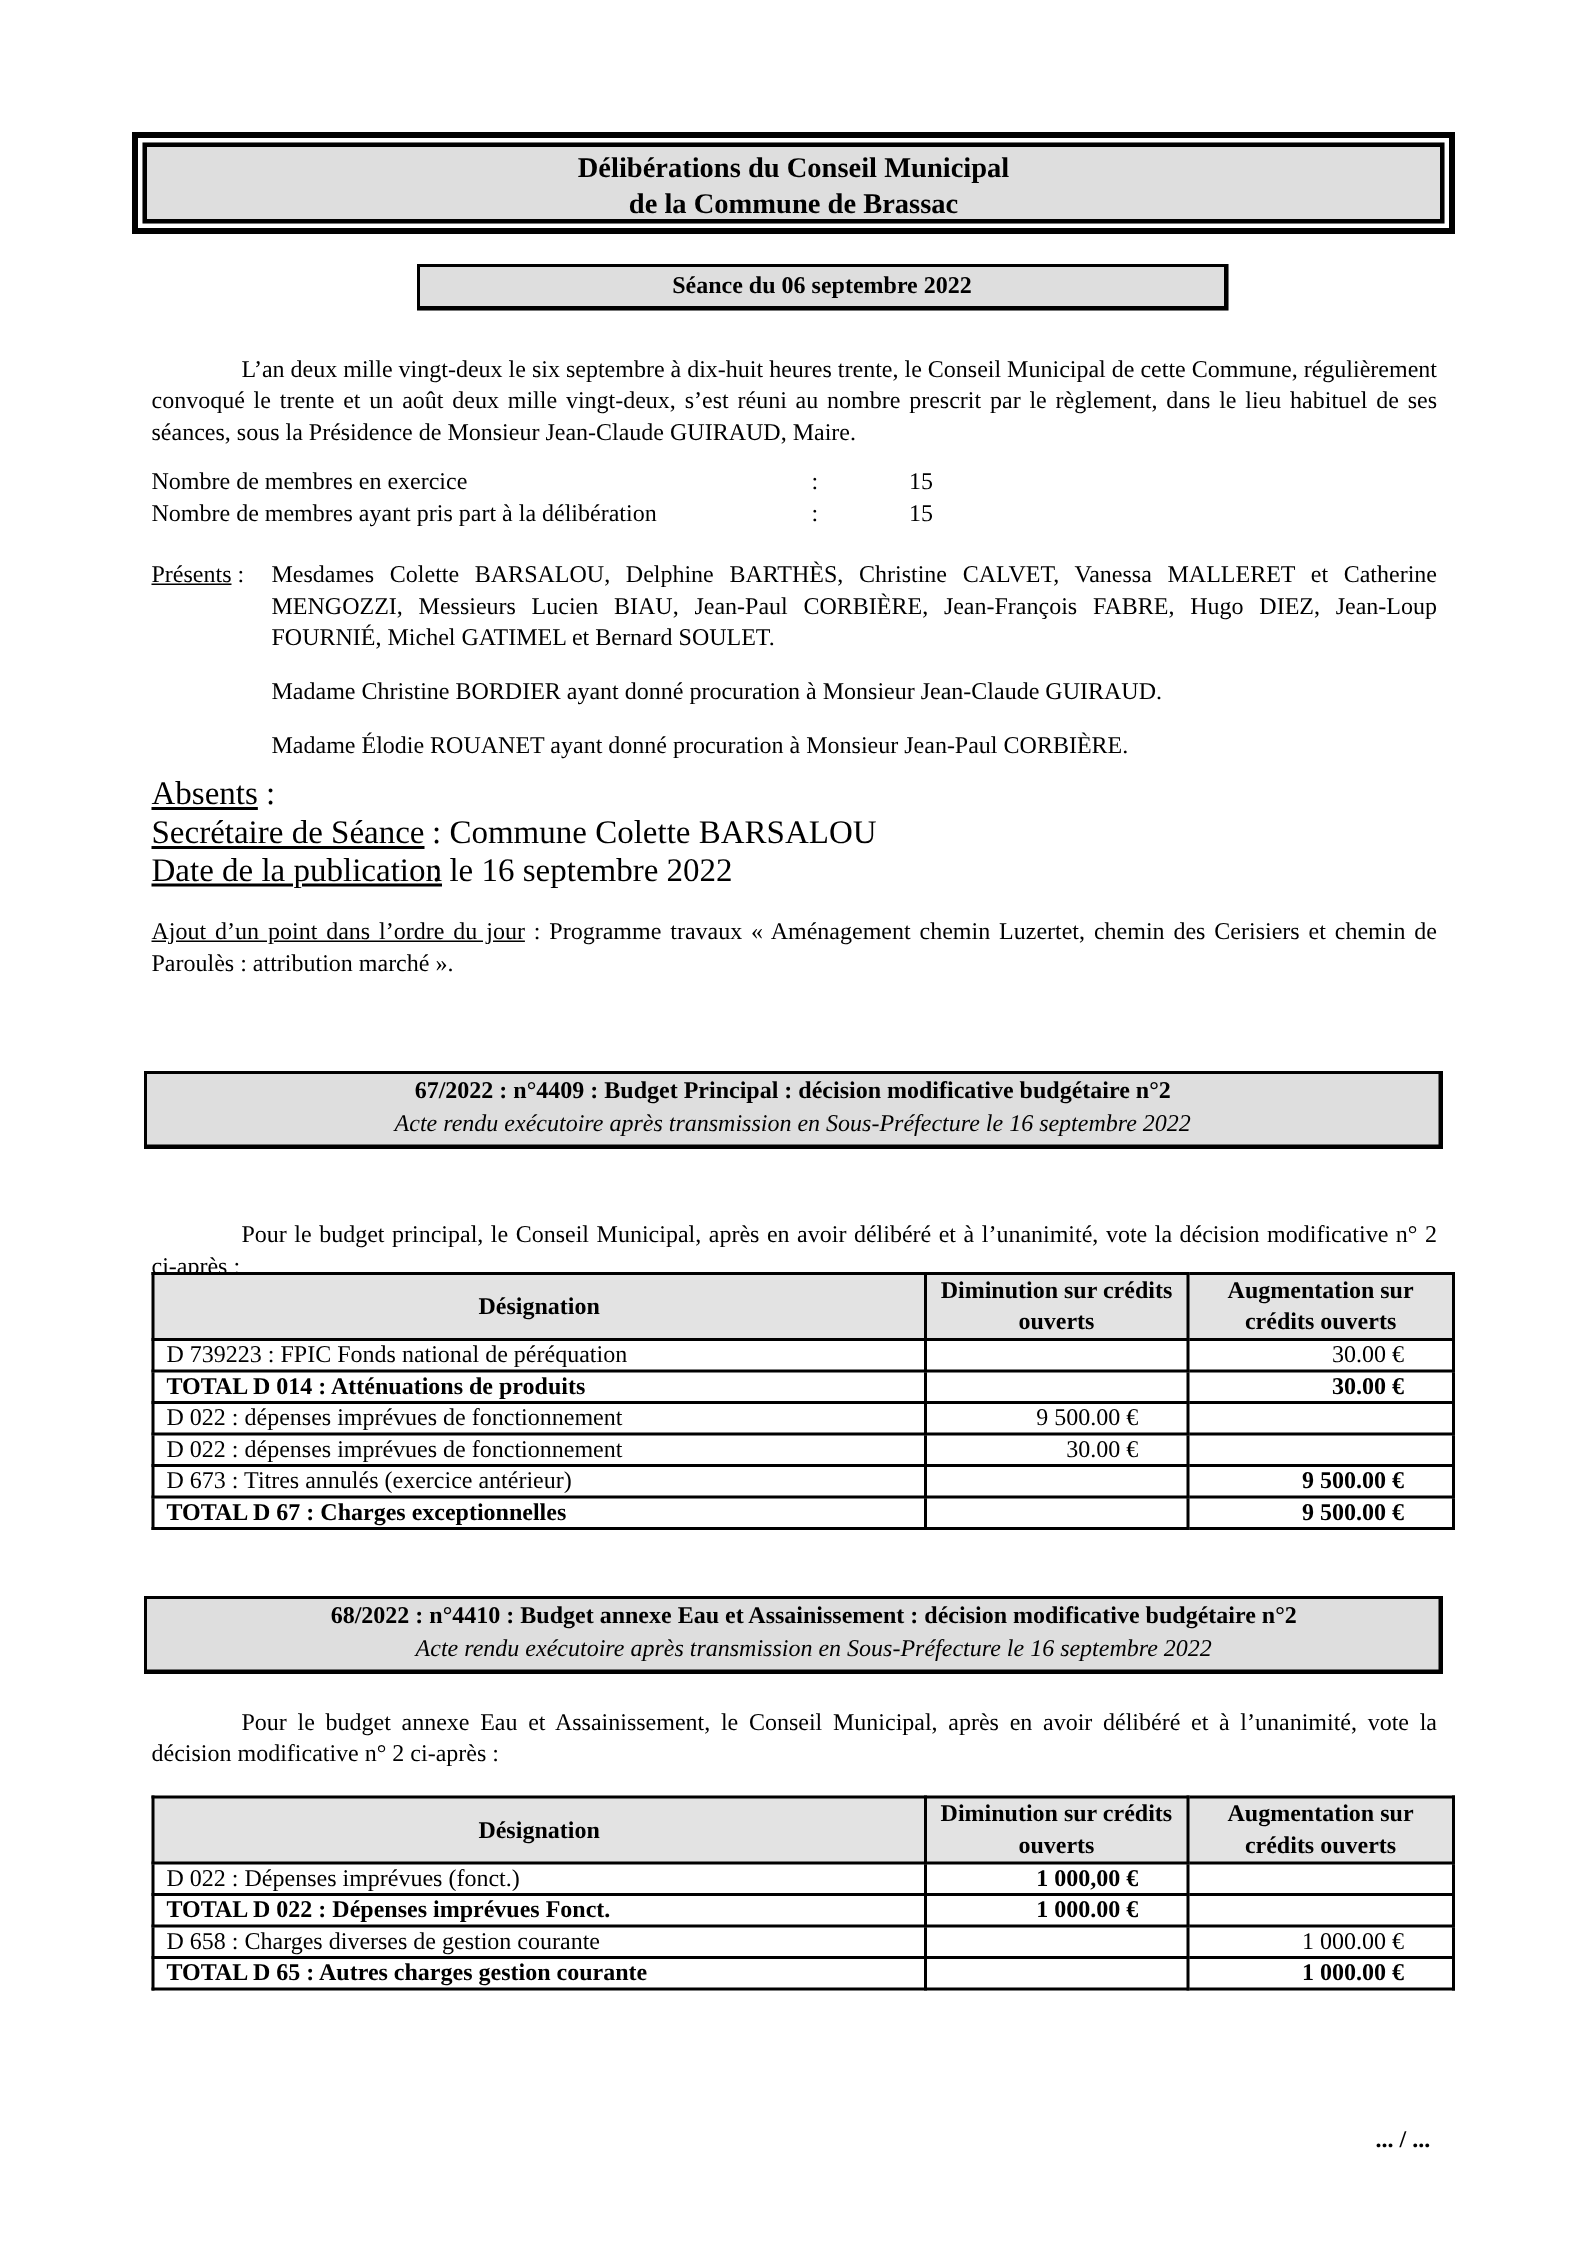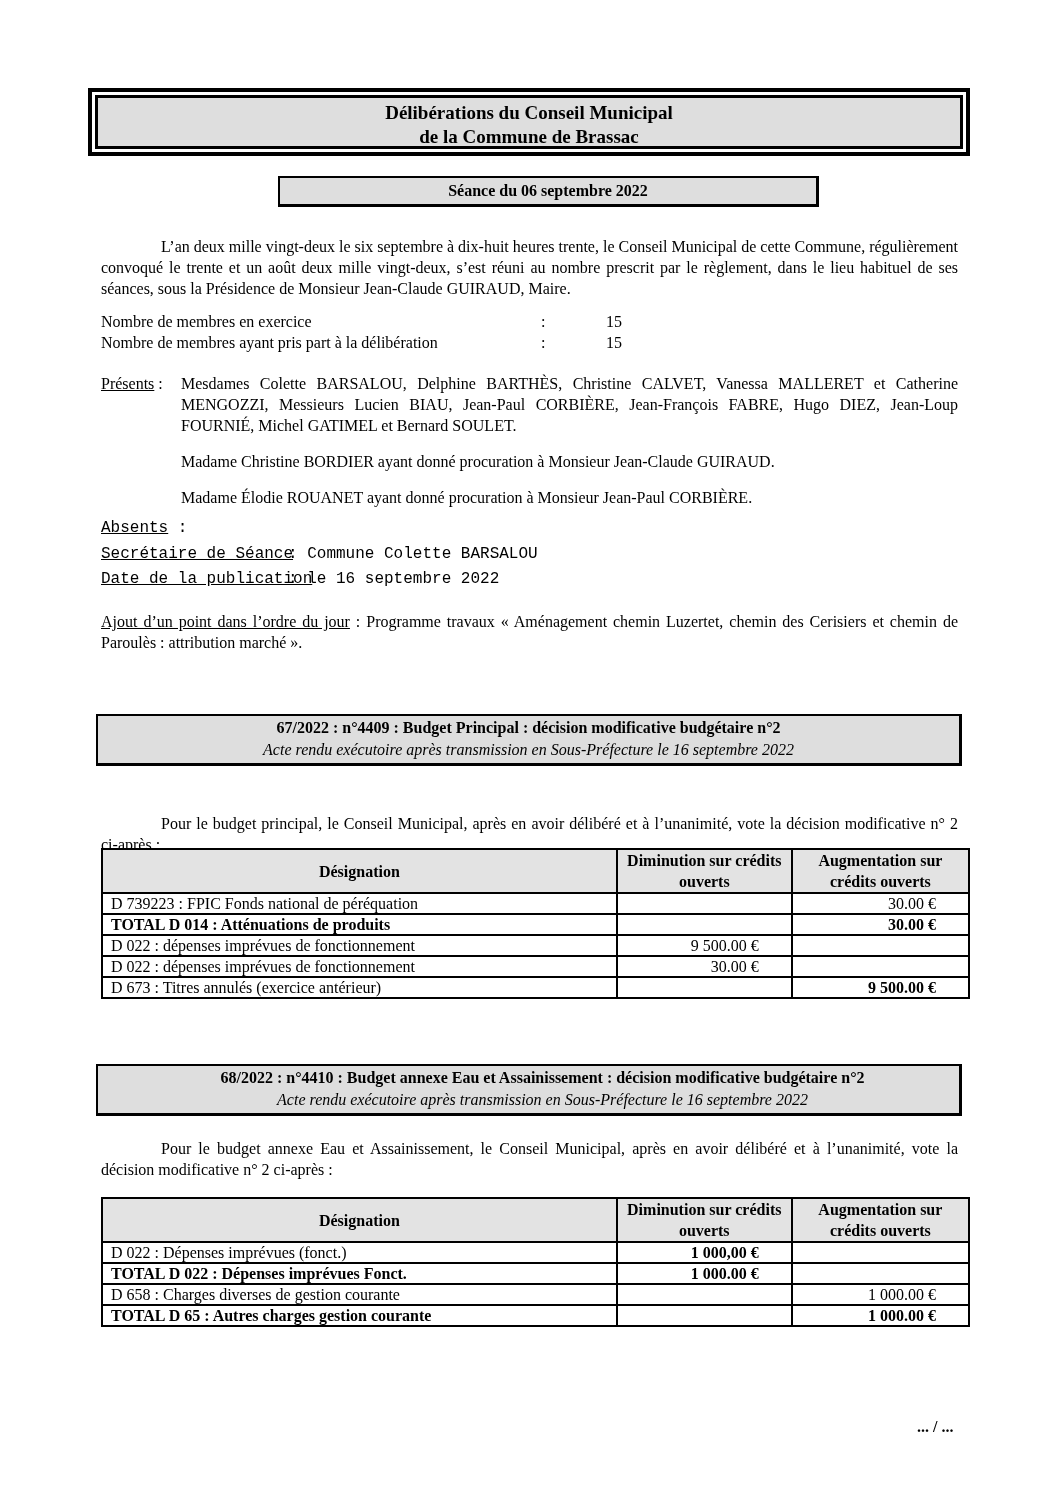--- a/index.html
+++ b/index.html
@@ -18,21 +18,21 @@
   .count-row .lbl { position: absolute; left: 0; width: 440px; white-space: nowrap; }
   .count-row .colon { position: absolute; left: 440px; }
   .count-row .val { position: absolute; left: 505px; }
 
   .presents { position: absolute; left: 101px; top: 373px; width: 857px; font-size: 16px; line-height: 21px; }
   .presents .label { position: absolute; left: 0; top: 0; }
   .presents .body { margin-left: 80px; text-align: justify; }
   .presents .proc { margin-left: 80px; margin-top: 15px; }
   .u { text-decoration: underline; }
 
-  .kv { position: absolute; left: 101px; font-size: 16px; line-height: 21px; white-space: nowrap; font-family: Liberation Mono, monospace; }
+  .kv { position: absolute; left: 101px; font-size: 22px; line-height: 21px; white-space: nowrap; }
   .kv .k { display: inline-block; width: 187px; }
 
   .delib-box { position: absolute; left: 96px; width: 866px; height: 52px; border: 3px solid #000; border-top-width: 2px; border-left-width: 2px; box-sizing: border-box; background: #dedede; text-align: center; font-size: 16px; line-height: 22px; padding-top: 1px; }
   .delib-box .t { font-weight: bold; }
   .delib-box .s { font-style: italic; }
 
   table.budget { position: absolute; left: 101px; width: 869px; border-collapse: collapse; font-size: 16px; }
   table.budget td, table.budget th { border: 2px solid #000; padding: 0 8px; height: 19px; line-height: 19px; }
   table.budget th { background: #e3e3e3; font-weight: bold; text-align: center; line-height: 21px; }
   table.budget td.num { text-align: right; padding-right: 32px; }
@@ -124,20 +124,25 @@
     <tr>
       <td>D 022 : dépenses imprévues de fonctionnement</td>
       <td class="num">30.00 €</td>
       <td class="num"></td>
     </tr>
     <tr>
       <td>D 673 : Titres annulés (exercice antérieur)</td>
       <td class="num"></td>
       <td class="num b">9 500.00 €</td>
     </tr>
+    <tr class="total">
+      <td>TOTAL D 67 : Charges exceptionnelles</td>
+      <td class="num"></td>
+      <td class="num">9 500.00 €</td>
+    </tr>
   </tbody>
     </table>
 
   <div class="delib-box" style="top:1064px;padding-left:28px;">
     <div class="t">68/2022 : n°4410 : Budget annexe Eau et Assainissement : décision modificative budgétaire n°2</div>
     <div class="s">Acte rendu exécutoire après transmission en Sous-Préfecture le 16 septembre 2022</div>
   </div>
 
   <div class="para indent" style="top:1138px;">Pour le budget annexe Eau et Assainissement, le Conseil Municipal, après en avoir délibéré et à l’unanimité, vote la décision modificative n° 2 ci-après :</div>
 

